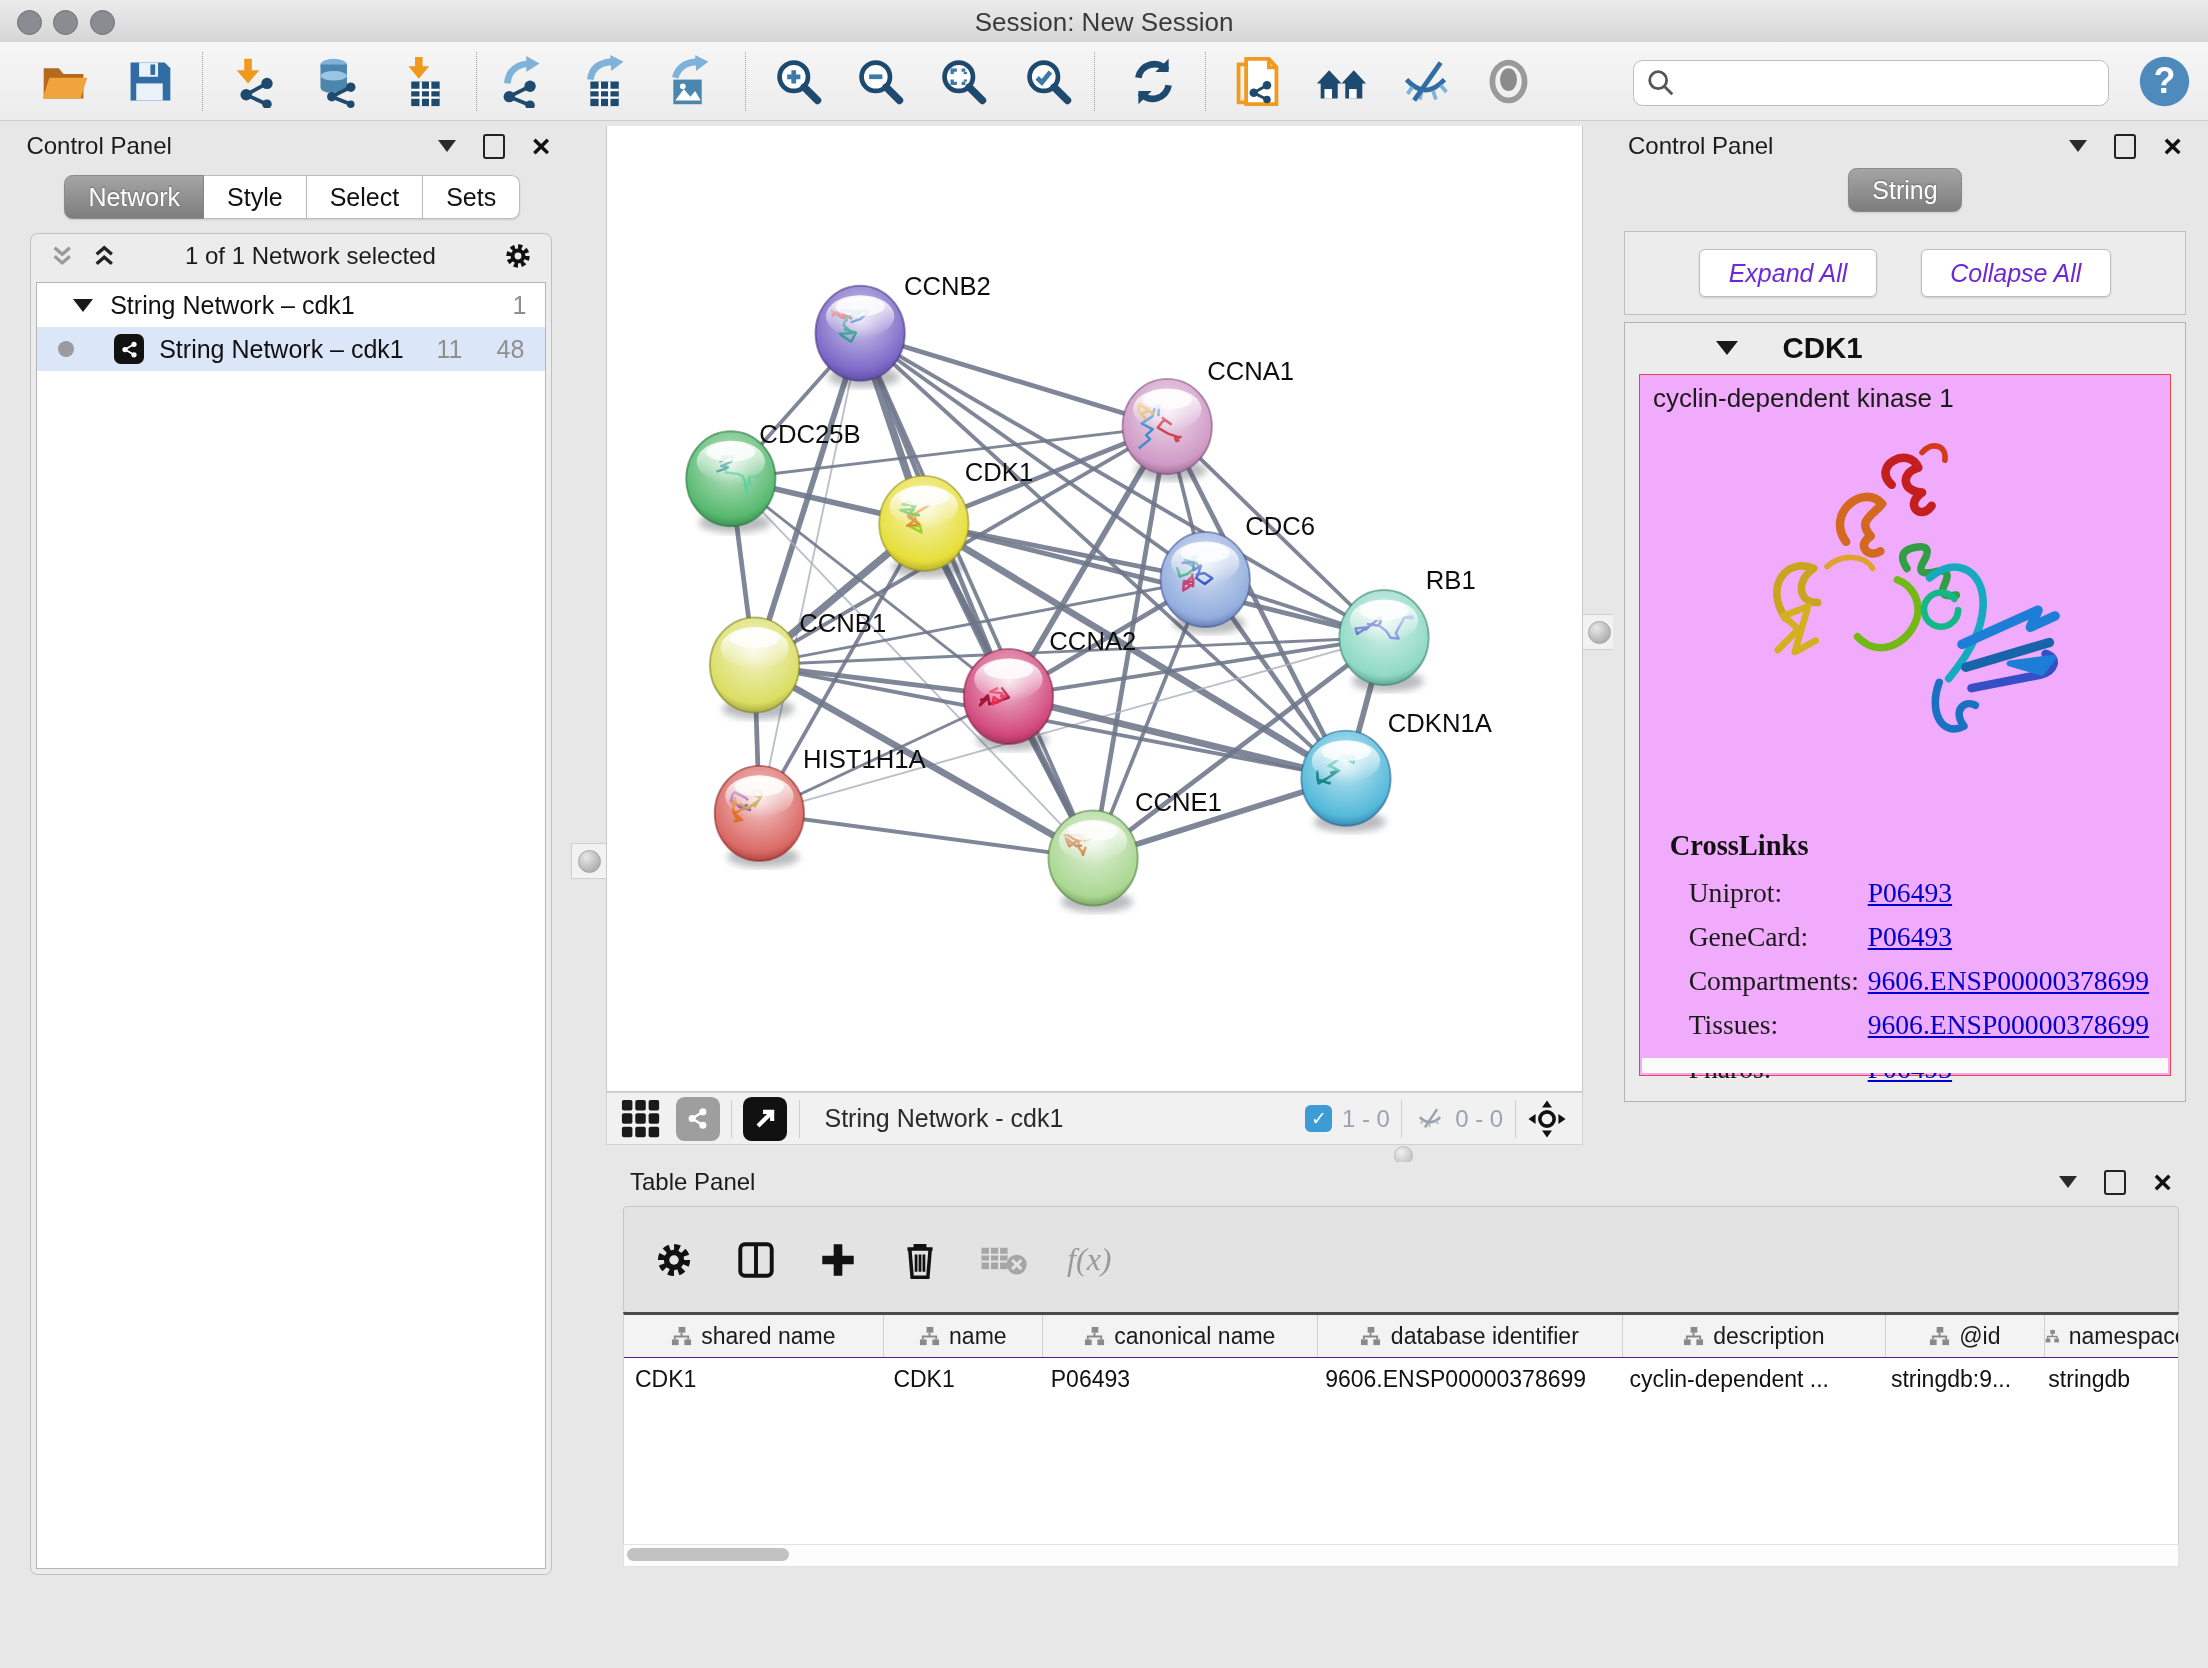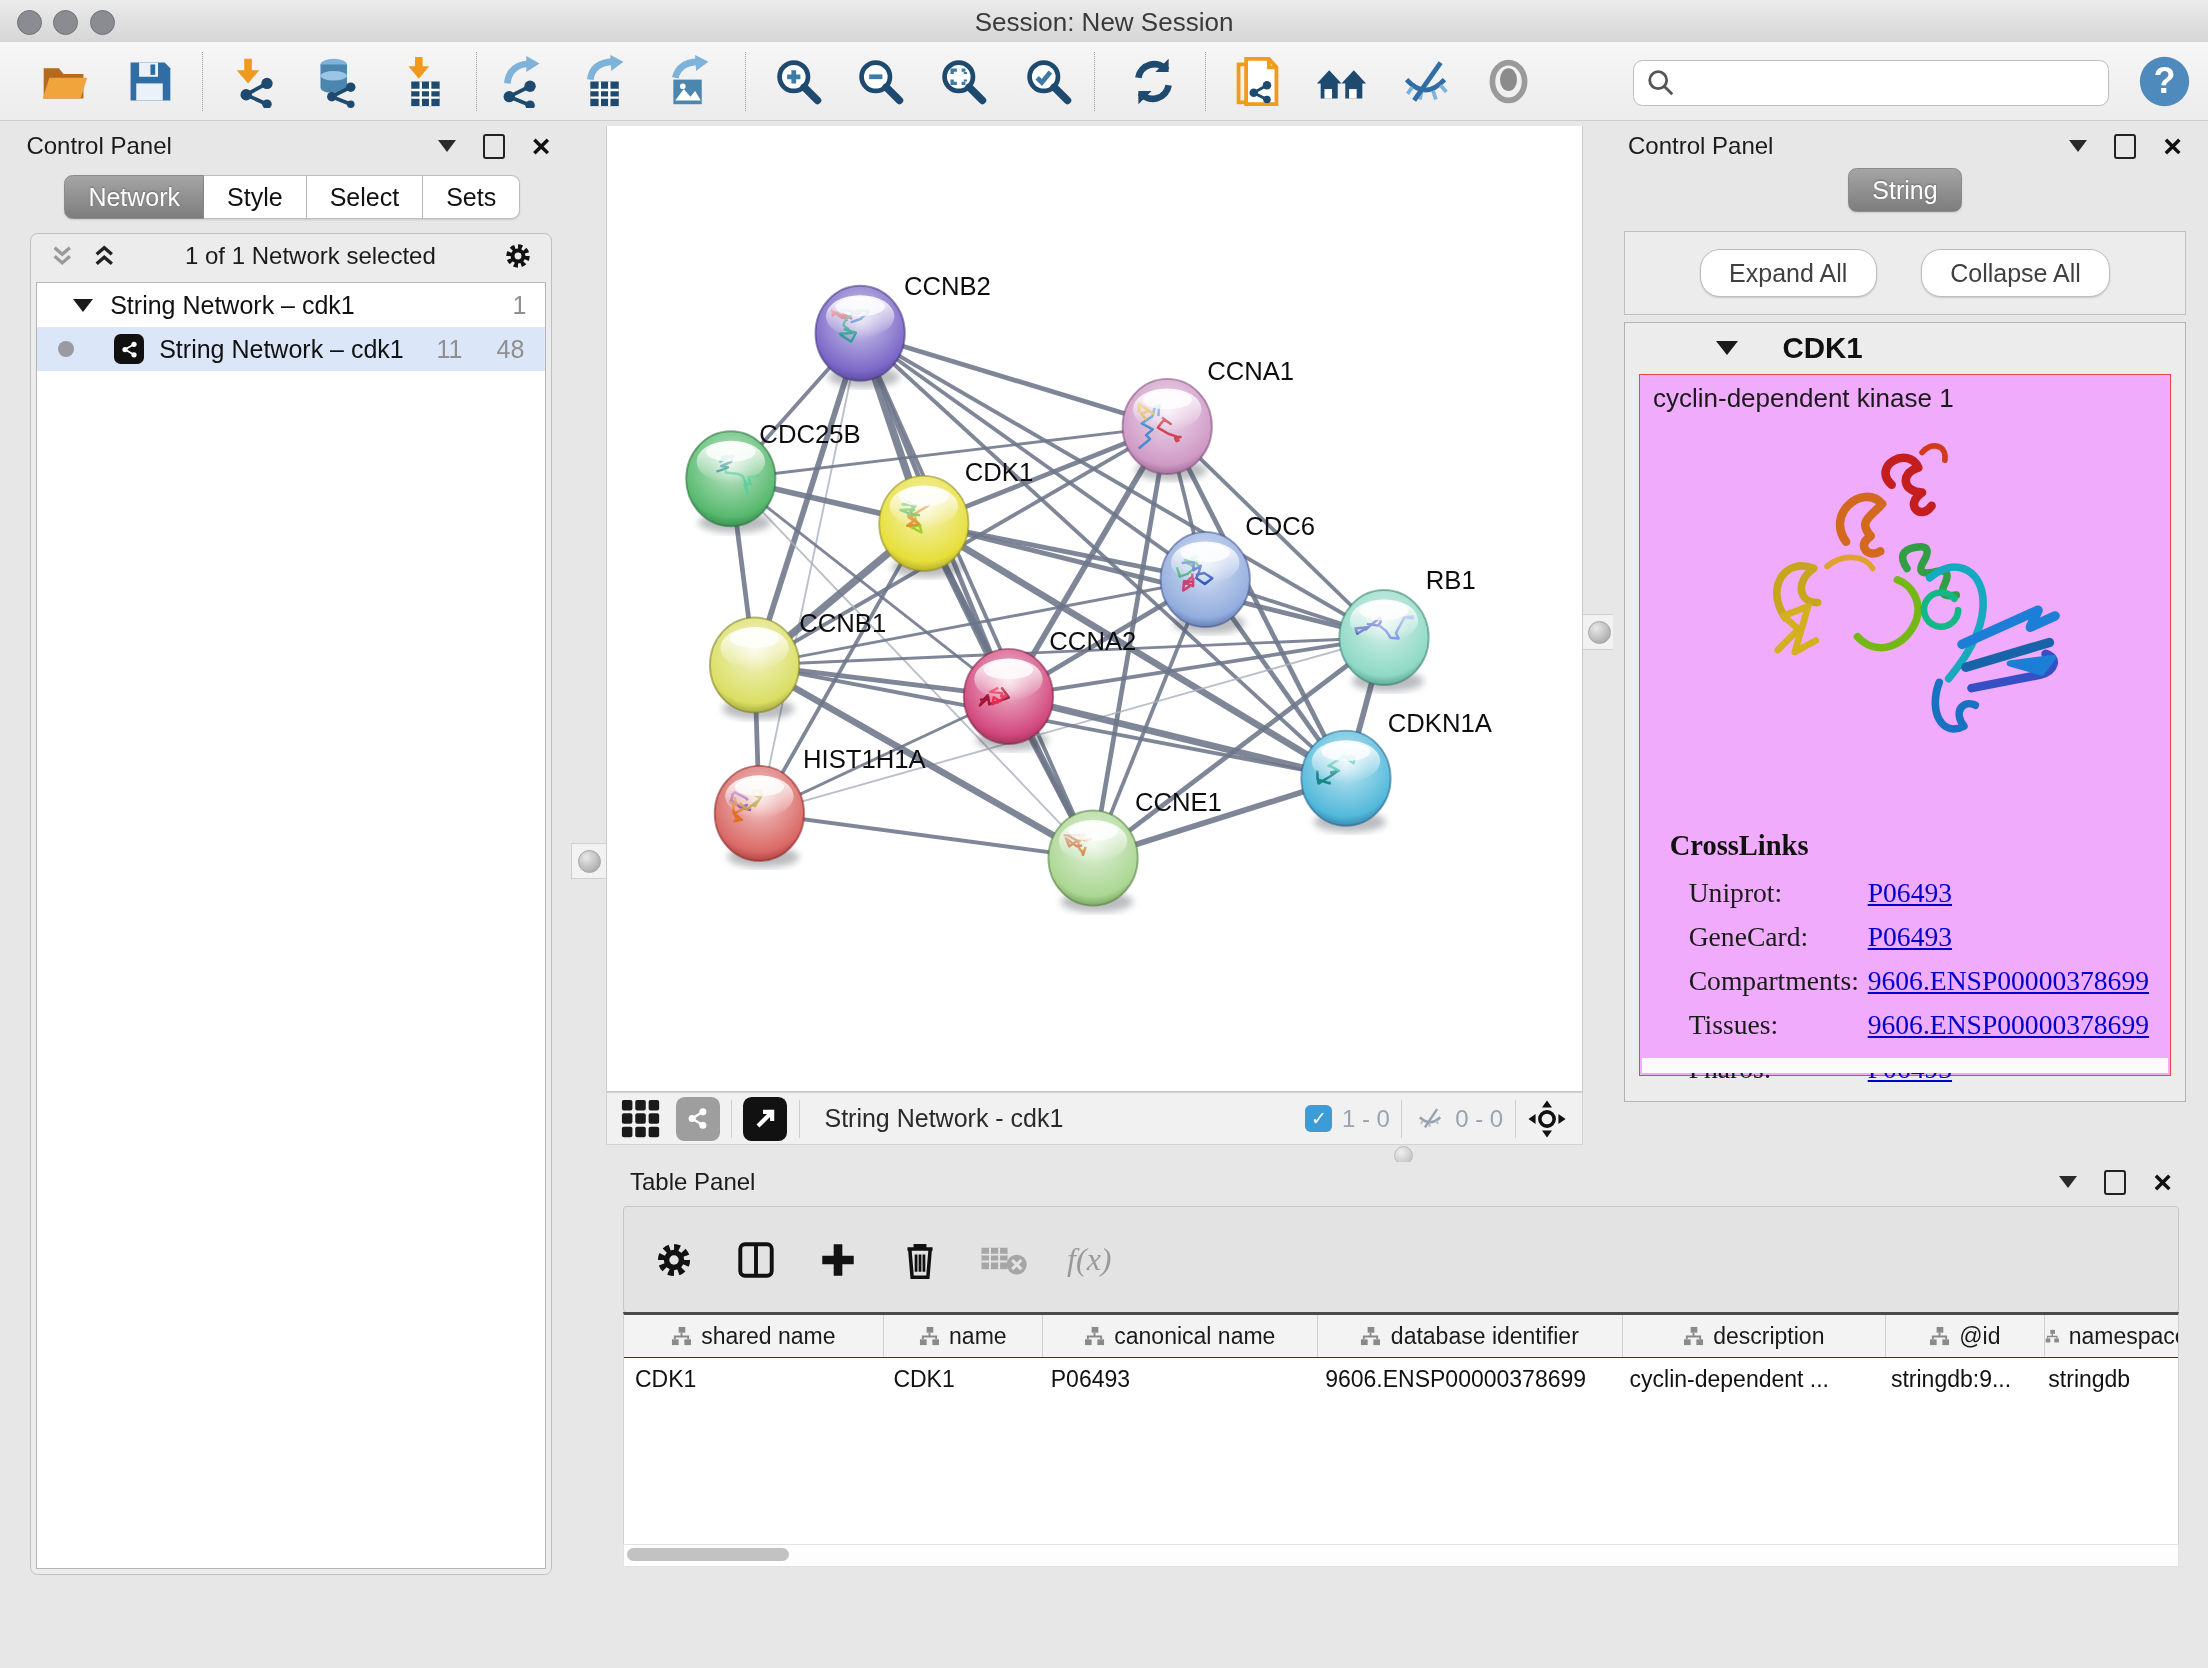--- a/index.html
+++ b/index.html
@@ -66,22 +66,22 @@
   .nssep{height:38px;border-left:1px solid #cfcfcf;margin:0 11.4px;}
   #nsname{font-size:25px;color:#2a2a2a;margin-left:13.3px;flex:0 0 auto;}
   #nsright{margin-left:auto;display:flex;align-items:center;font-size:24px;color:#9aa3b0;}
   .nscheck{width:27px;height:27px;background:#3d9bd5;border-radius:5.7px;color:#fff;font-size:19px;
            display:flex;align-items:center;justify-content:center;margin-right:9.5px;}
   
   #results-panel{left:1613px;top:126px;width:584px;height:1036px;}
   #res-tab{position:absolute;left:0;right:0;top:42px;display:flex;justify-content:center;}
   #res-btnbox{position:absolute;left:11.4px;right:11.4px;top:105px;height:82px;background:#ececec;
               border:1px solid #bfbfbf;display:flex;align-items:center;justify-content:center;gap:44px;}
-  .resbtn{background:#fff;border:1px solid #bdbdbd;border-radius:20px;font-size:25px;color:#404040;
-          padding:8.6px 28.5px;box-shadow:0 1px 1.9px rgba(0,0,0,.15);}
+  .resbtn{background:#fff;border:1px solid #bdbdbd;border-radius:6px;font-size:25px;color:#6d28d9;
+          padding:8.6px 28.5px;box-shadow:0 1px 1.9px rgba(0,0,0,.15);font-style:italic;}
   #res-section{position:absolute;left:11.4px;right:11.4px;top:196px;height:778px;background:#ececec;
                border:1px solid #b3b3b3;}
   #res-sechead{position:absolute;left:0;right:0;top:0;height:49px;display:flex;align-items:center;}
   #res-gene{font-size:29.5px;font-weight:bold;color:#111;margin-left:44px;}
   #res-inner{position:absolute;left:13.3px;right:13.3px;top:51px;bottom:25px;background:#f0abfc;
              border:1px solid #ef4444;}
   #res-desc{position:absolute;left:13.3px;top:7.6px;font-size:26px;color:#1a1a1a;}
   #protein{position:absolute;left:50%;top:49px;transform:translateX(-50%);}
   #xlinks-title{position:absolute;left:30px;top:455px;font-family:"Liberation Serif",serif;
                 font-size:28.5px;font-weight:bold;color:#111;}

